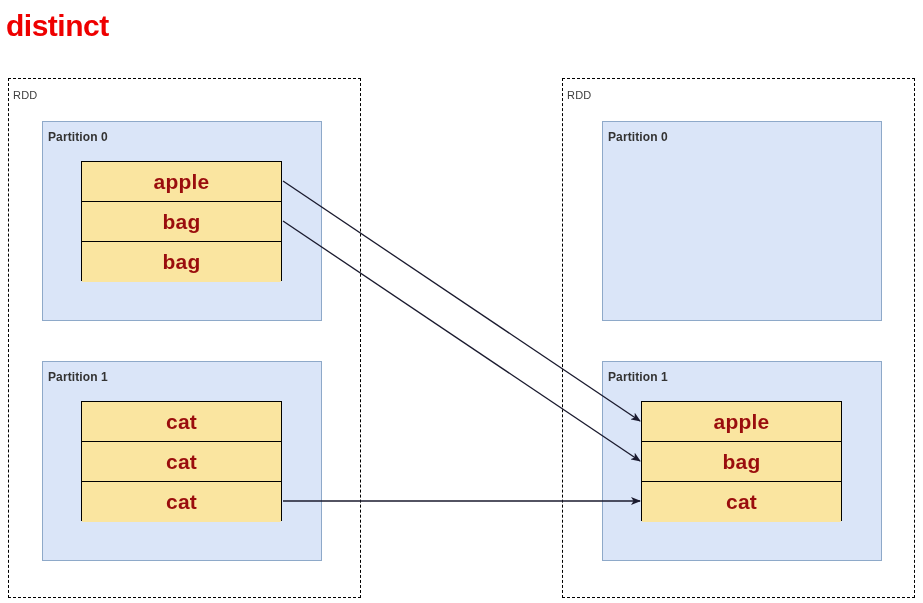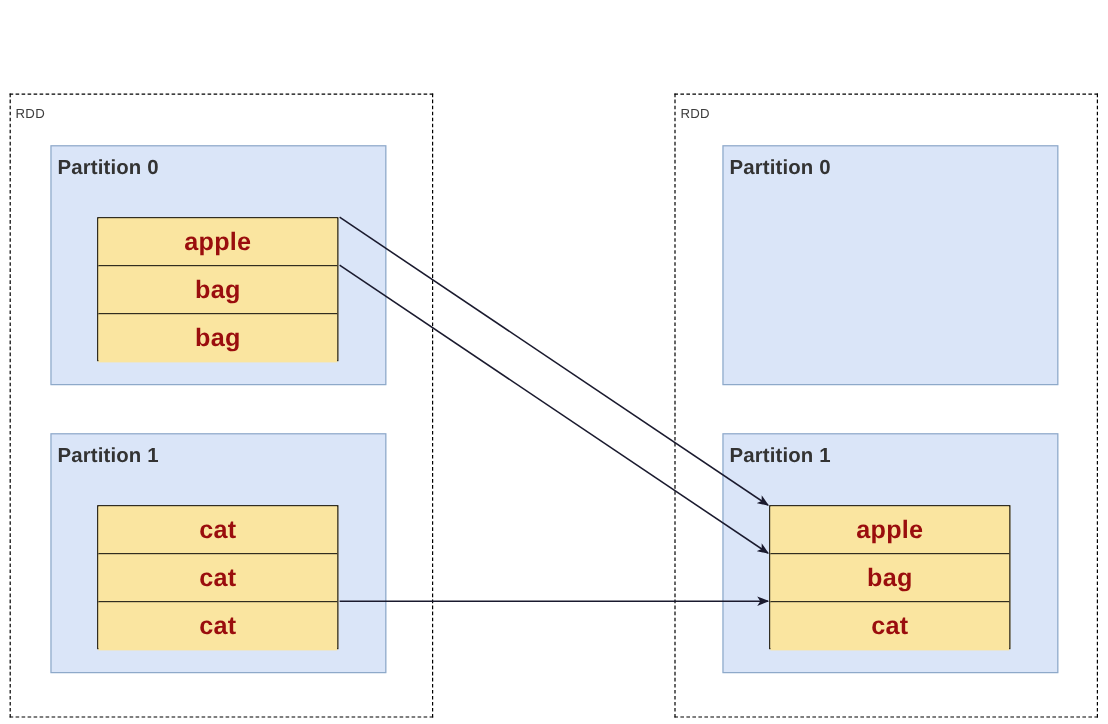--- a/index.html
+++ b/index.html
@@ -57,34 +57,33 @@
   .partition-box {
     position: absolute;
     background: #dae5f8;
     border: 1px solid #8ea9c9;
     box-sizing: border-box;
   }
   .partition-label {
     position: absolute;
     left: 5px;
     top: 8px;
-    font-size: 17px;
+    font-size: 12px;
     font-weight: bold;
     color: #333333;
     letter-spacing: 0.1px;
     white-space: nowrap;
   }
 
   
   .cell-stack {
     position: absolute;
     border: 1.6px solid #000000;
     box-sizing: border-box;
     background: #fae5a0;
-    margin-top: 20px;
   }
   .cell {
     box-sizing: border-box;
     height: 40px;
     background: #fae5a0;
     display: flex;
     align-items: center;
     justify-content: center;
     font-size: 21px;
     font-weight: bold;
@@ -103,20 +102,21 @@
     width: 923px;
     height: 603px;
     pointer-events: none;
   }
 </style>
 </head>
 <body>
 
 <div id="diagram">
 
+  <div class="title">distinct</div>
 
   <div class="rdd-box" style="left:8px; top:78px; width:353px; height:520px;">
     <div class="rdd-label">RDD</div>
   </div>
 
   <div class="partition-box" style="left:42px; top:121px; width:280px; height:200px;">
     <div class="partition-label">Partition 0</div>
   </div>
   <div class="cell-stack" style="left:81px; top:161px; width:201px; height:120px;">
     <div class="cell">apple</div>

